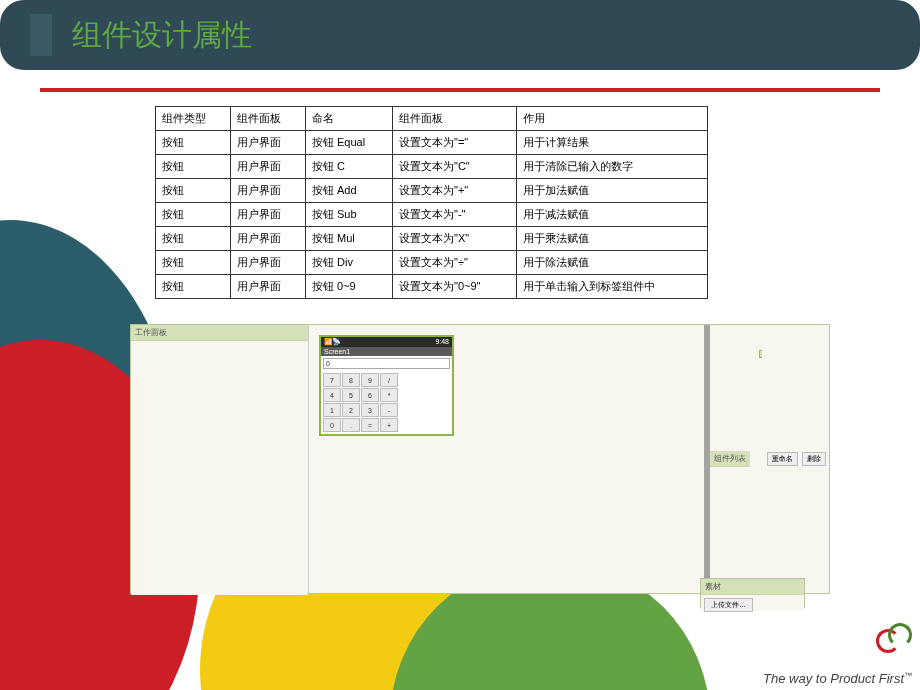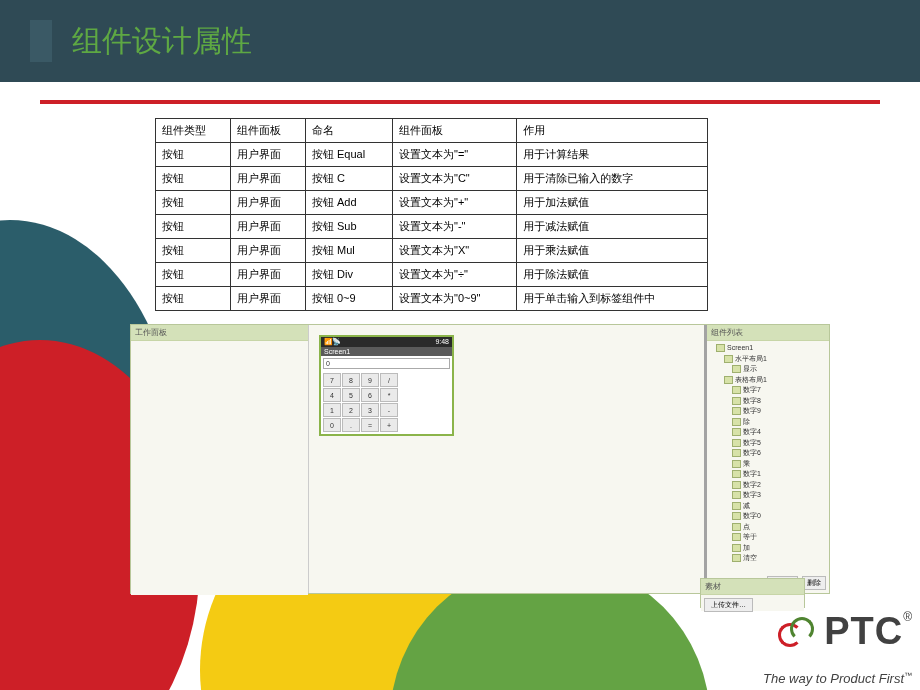--- a/index.html
+++ b/index.html
@@ -31,24 +31,25 @@
       border-radius: 50%;
     }
     .bg-green {
       position: absolute; left: 390px; top: 560px;
       width: 320px; height: 320px;
       background: #64a344;
       border-radius: 50%;
     }
     .header {
       position: relative; z-index: 2;
-      height: 82px;
+      height: 70px;
       background: #2f4a55;
       display: flex; align-items: center;
       padding-left: 30px;
+      border-radius: 24px;
     }
     .header-marker {
       width: 22px; height: 42px;
       background: #3a5965;
       margin-right: 20px;
     }
     .header-title { color: #5ea843; font-size: 30px; font-weight: 400; }
     .divider {
       position: relative; z-index: 2;
       height: 4px; background: #cd1f27;
@@ -122,22 +123,22 @@
       font-size: 7px;
     }
     .keypad div {
       border: 1px solid #bbb; text-align: center;
       line-height: 13px; background: #eaeaea;
       height: 14px;
     }
     .outline {
       width: 125px;
       background: #f7f7f0;
-      border-left: 3px solid #a3a3a3;
-      display: flex; flex-direction: column;
+      border-left: 6px solid #a3a3a3;
+      display: flex;  align-items: center;
     }
     .tree { flex: 1; padding: 2px 3px; font-size: 7px; line-height: 1.5; overflow: hidden; }
     .tree-item { white-space: nowrap; }
     .tree-icon {
       display: inline-block; width: 9px; height: 8px;
       background: #d7e2a8;
       border: 1px solid #9fb06e;
       vertical-align: middle; margin-right: 2px;
     }
     .i1 { padding-left: 6px; } .i2 { padding-left: 14px; }
@@ -343,20 +344,17 @@
 <div class="assets">
   <div class="panel-title">素材</div>
   <div class="assets-body">
     <button>上传文件…</button>
   </div>
 </div>
 
 <div class="logo-area">
   <div class="logo-row">
     <span class="ptc-mark"></span>
-    <span>
-      <span class="ptc-text">PTC</span><span class="ptc-reg">®</span>
-    </span>
   </div>
   <div class="tagline">
     <span>The way to </span><span class="em">Product First</span><span class="tm">™</span>
   </div>
 </div>
 
 </body></html>

